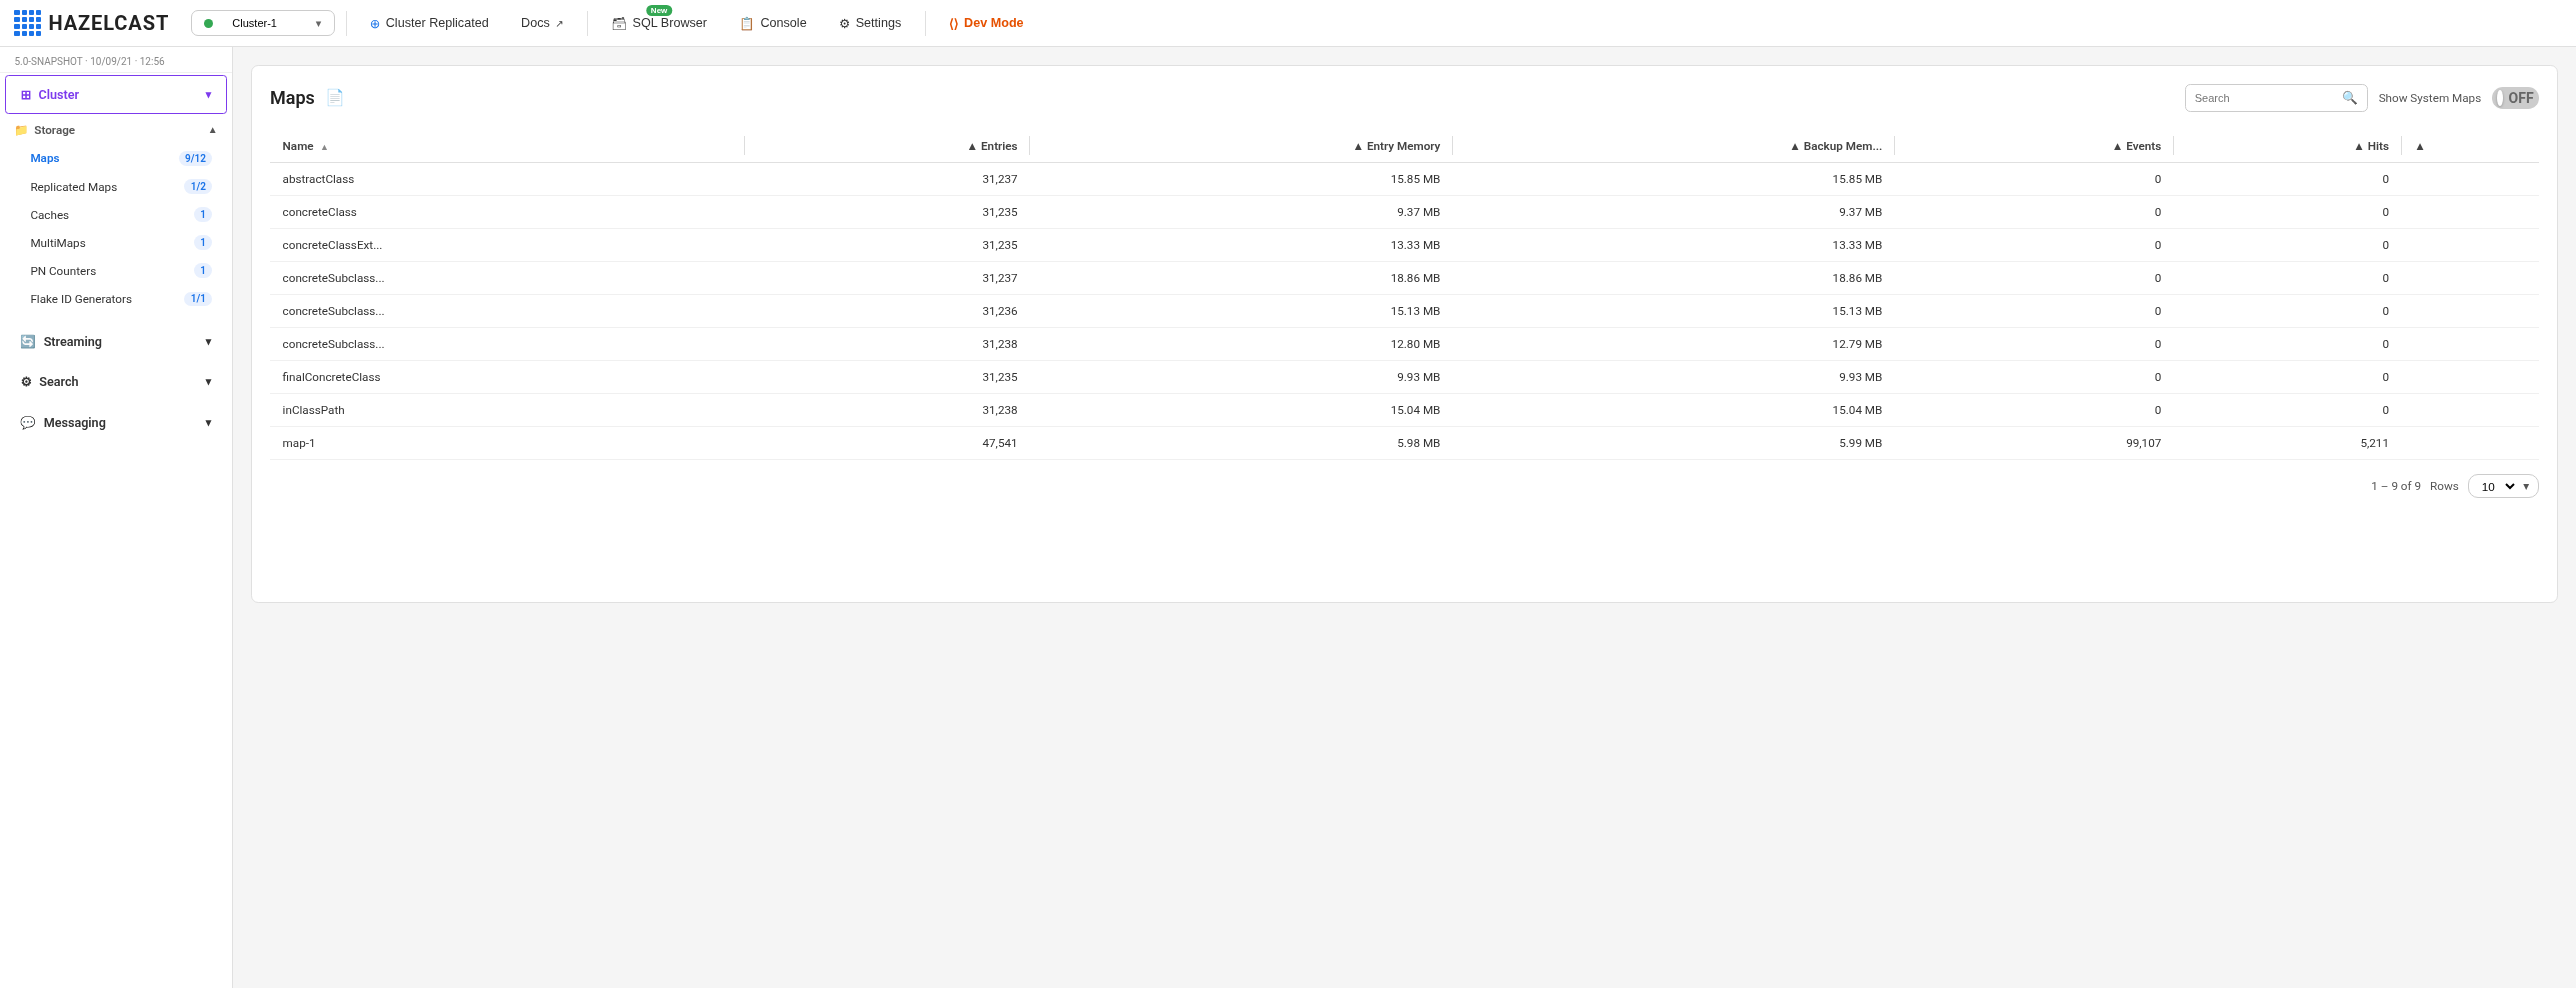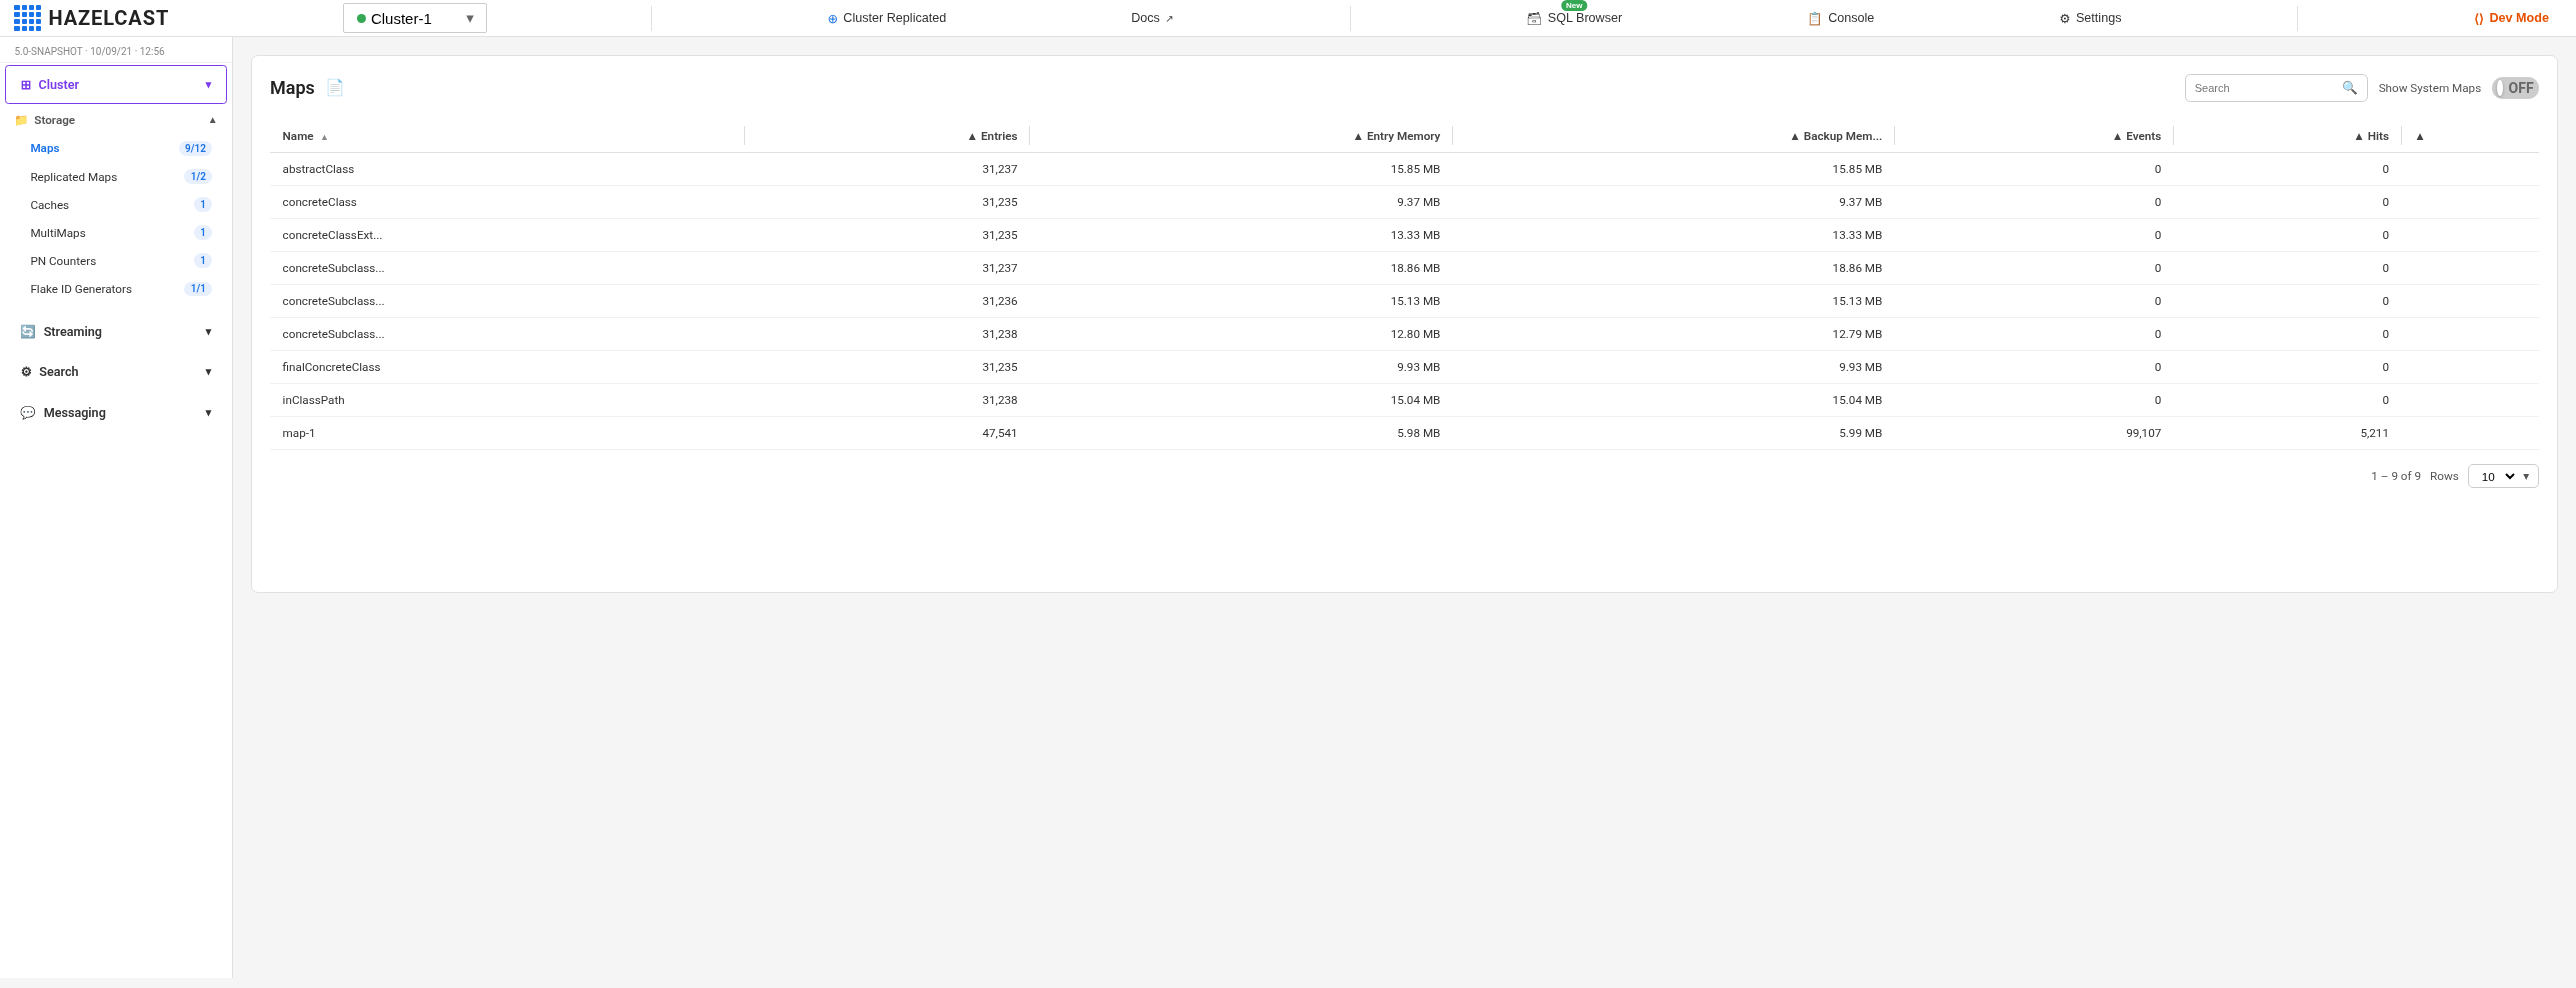--- a/index.html
+++ b/index.html
@@ -1,31 +1,31 @@
 <!DOCTYPE html>
 <html style="font-size:14.4px"><head>
   <meta charset="utf-8">
   <style>
     * { box-sizing: border-box; margin: 0; padding: 0; }
     body { font-family: -apple-system, BlinkMacSystemFont, 'Segoe UI', Roboto, sans-serif; font-size: 12.6px; background: #f5f5f5; color: #333; }
 
     
     .topnav {
-      display: flex; align-items: center; height: 37px;
+      display: flex; align-items: center; height: 47px;
       background: #fff; border-bottom: 0.9px solid #e0e0e0;
-      padding: 0 14.4px; gap: 7.2px; justify-content: space-between;
+      padding: 0 14.4px; gap: 7.2px;
     }
     .logo { display: flex; align-items: center; gap: 7.2px; margin-right: 14.4px; }
     .logo-grid { display: grid; grid-template-columns: repeat(4,5.4px); gap: 1.8px; }
     .logo-dot { width: 5.4px; height: 5.4px; background: #1a73e8; border-radius: 0.9px; }
     .logo-text { font-size: 20px; font-weight: 700; letter-spacing: 0.9px; color: #222; }
     .cluster-btn {
-      display: flex; align-items: center; gap: 5px; padding: 5.4px 12.6px;
-      border: 0.9px solid #ccc; border-radius: 2px; background: #fff; cursor: pointer;
-      font-size: 15px; min-width: 144px;
+      display: flex; align-items: center; gap: 19px; padding: 5.4px 12.6px;
+      border: 0.9px solid #ccc; border-radius: 7px; background: #fff; cursor: pointer;
+      font-size: 11px; min-width: 144px;
     }
     .cluster-dot { width: 9px; height: 9px; background: #34a853; border-radius: 50%; }
     .cluster-chevron { margin-left: auto; color: #666; }
     .nav-sep { width: 0.9px; height: 25px; background: #e0e0e0; margin: 0 3.6px; }
     .nav-btn {
       display: flex; align-items: center; gap: 5.4px; padding: 5.4px 12.6px;
       background: none; border: none; cursor: pointer; font-size: 12.6px; color: #333;
       border-radius: 5.4px; white-space: nowrap;
     }
     .nav-btn .icon { color: #1a73e8; }
@@ -120,21 +120,21 @@
       width: 0.9px; background: #ddd;
     }
 
     
     .pagination {
       display: flex; align-items: center; justify-content: flex-end;
       gap: 9px; margin-top: 14.4px; font-size: 11.7px; color: #555;
     }
     .rows-select {
       display: flex; align-items: center; gap: 5.4px;
-      border: 0.9px solid #ccc; border-radius: 5px; padding: 3.6px 9px;
+      border: 0.9px solid #ccc; border-radius: 10px; padding: 3.6px 9px;
       background: #fff; cursor: pointer;
     }
     .rows-select select { border: none; outline: none; font-size: 11.7px; background: transparent; cursor: pointer; }
   </style>
 </head>
 <body>
 
 <nav class="topnav">
   <div class="logo">
     <div class="logo-grid">

